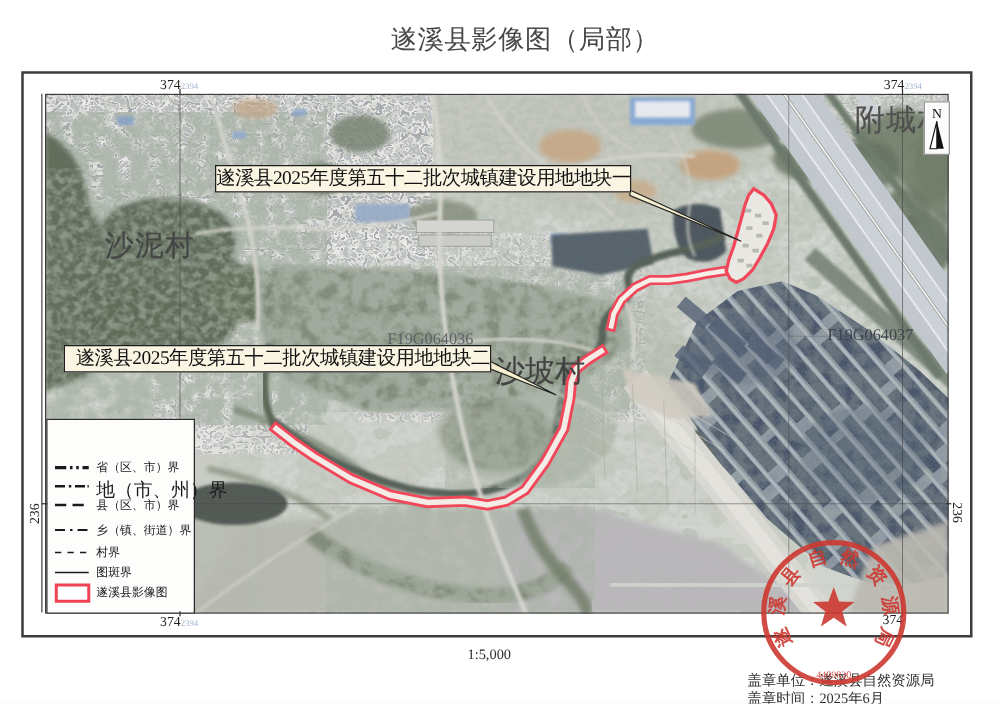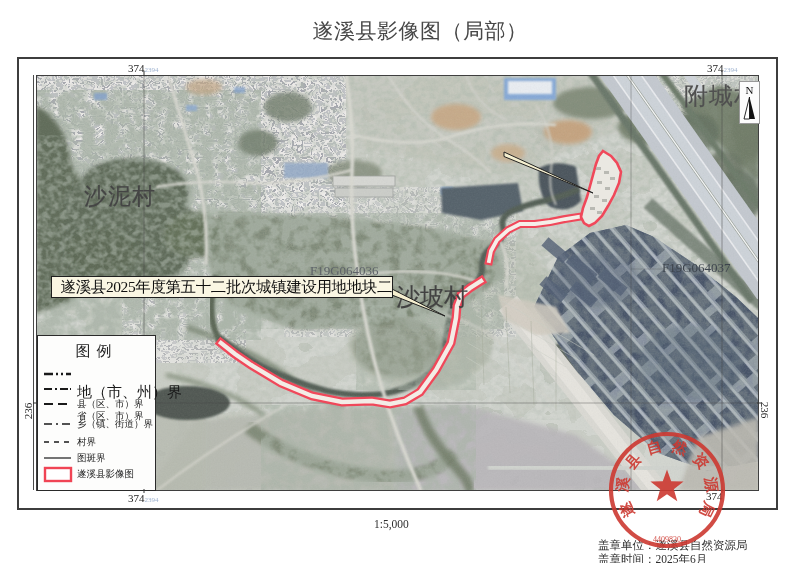--- a/index.html
+++ b/index.html
@@ -446,41 +446,41 @@
   <text x="626" y="197" font-size="13" fill="#3d444d">F19G064037</text>
 
   <path d="M468 77 L557 118 L468 81.5 Z" fill="#f5efcf" stroke="#222" stroke-width="1"></path>
 
   <path d="M356 214 L409 241 L356 220 Z" fill="#f5efcf" stroke="#222" stroke-width="1"></path>
   </g>
 
   <rect x="0.5" y="0.5" width="722" height="415" fill="none" stroke="#3f3f3f" stroke-width="1"></rect>
 </svg>
 
+<div class="abs" style="left:172px;top:132px;width:331px;height:20px;background:#faf6e3;border:1.5px solid #1e1e1e;font-size:15.5px;letter-spacing:-0.4px;line-height:20px;text-align:center;color:#111;white-space:nowrap;">遂溪县2025年度第五十二批次城镇建设用地地块一</div>
 
 <div class="abs" style="left:51px;top:276px;width:340px;height:20px;background:#faf6e3;border:1.5px solid #1e1e1e;font-size:15.5px;letter-spacing:-0.4px;line-height:20px;text-align:right;color:#111;white-space:nowrap;">遂溪县2025年度第五十二批次城镇建设用地地块二</div>
 
 <div class="abs" style="left:37px;top:335px;width:117px;height:154px;background:#fdfdfc;border:1.5px solid #2a2a2a;">
 
-  <div class="abs" style="left:0;top:6px;width:100%;text-align:center;font-size:15px;color:#222;letter-spacing:6px;">图例</div>
   <svg class="abs" style="left:0;top:0;" width="117" height="154" viewBox="0 0 117 154">
 
     <g stroke="#1a1a1a">
       <path d="M6 38 L15 38 M18 38 L20 38 M23 38 L25 38 M28 38 L33 38" stroke-width="2.6"></path>
       <path d="M6 53 L14 53 M17 53 L19 53 M22 53 L30 53 M32 53 L33 53" stroke-width="2"></path>
       <path d="M6 68 L15 68 M20 68 L29 68" stroke-width="2"></path>
       <path d="M6 88 L14 88 M18 88 L20 88 M24 88 L32 88" stroke-width="1.6"></path>
       <path d="M6 106 L11 106 M16 106 L21 106 M26 106 L31 106" stroke-width="1.3"></path>
       <path d="M6 122 L33 122" stroke-width="1.2"></path>
     </g>
 
     <rect x="7" y="132" width="26" height="13" fill="#fff" stroke="#f04454" stroke-width="2.4"></rect>
   </svg>
 
-  <div class="abs" style="left:39px;top:32px;font-size:9.5px;color:#1a1a1a;white-space:nowrap;margin-top:42px;">省（区、市）界</div>
+  <div class="abs" style="left:39px;top:32px;font-size:9.5px;color:#1a1a1a;white-space:nowrap;">省（区、市）界</div>
   <div class="abs" style="left:39px;top:47px;font-size:15px;color:#1a1a1a;white-space:nowrap;">地（市、州）界</div>
   <div class="abs" style="left:39px;top:62px;font-size:9.5px;color:#1a1a1a;white-space:nowrap;">县（区、市）界</div>
   <div class="abs" style="left:39px;top:82px;font-size:9.5px;color:#1a1a1a;white-space:nowrap;">乡（镇、街道）界</div>
   <div class="abs" style="left:39px;top:100px;font-size:9.5px;color:#1a1a1a;white-space:nowrap;">村界</div>
   <div class="abs" style="left:39px;top:116px;font-size:9.5px;color:#1a1a1a;white-space:nowrap;">图斑界</div>
   <div class="abs" style="left:39px;top:132px;font-size:9.5px;color:#1a1a1a;white-space:nowrap;">遂溪县影像图</div>
 </div>
 
 <div class="abs" style="left:739px;top:81px;width:19px;height:41px;background:#fcfcfc;border:1px solid #999;">
   <svg width="19" height="41" viewBox="0 0 19 41">

